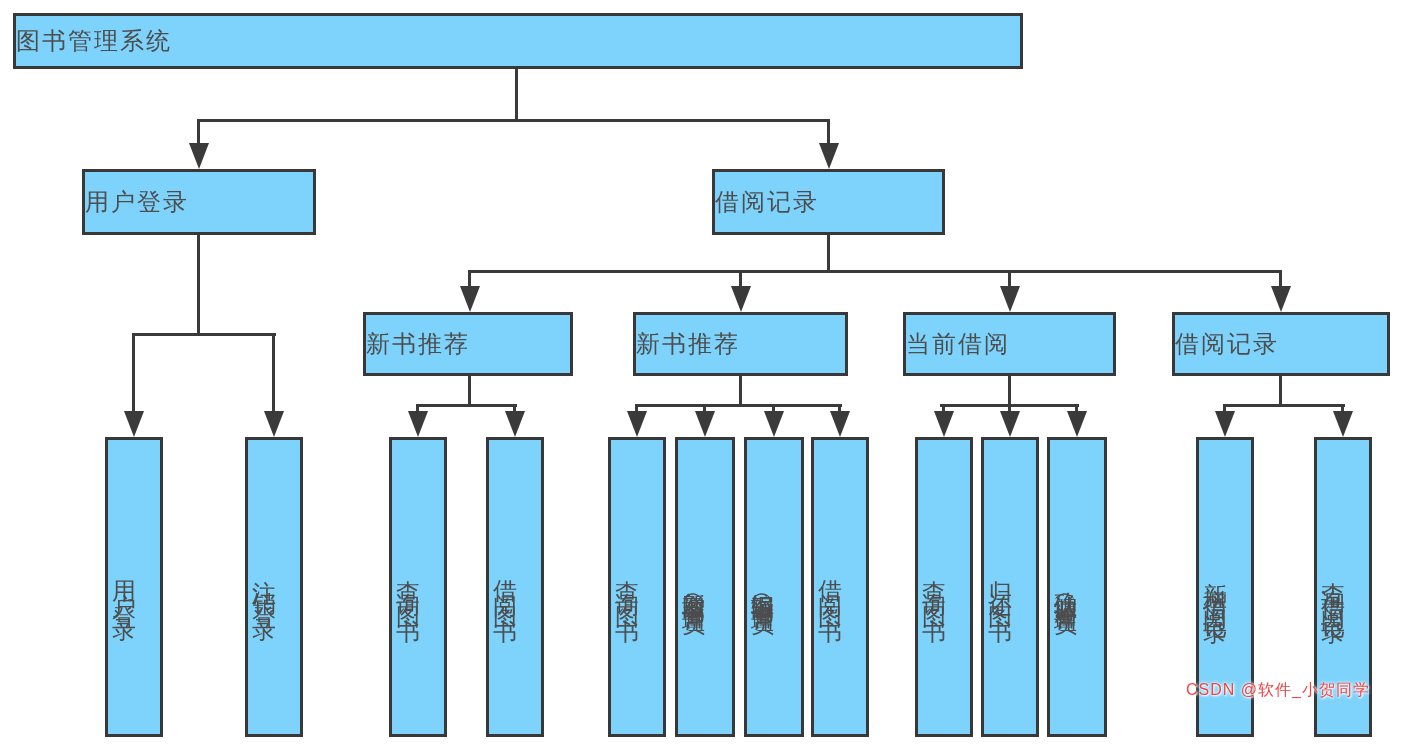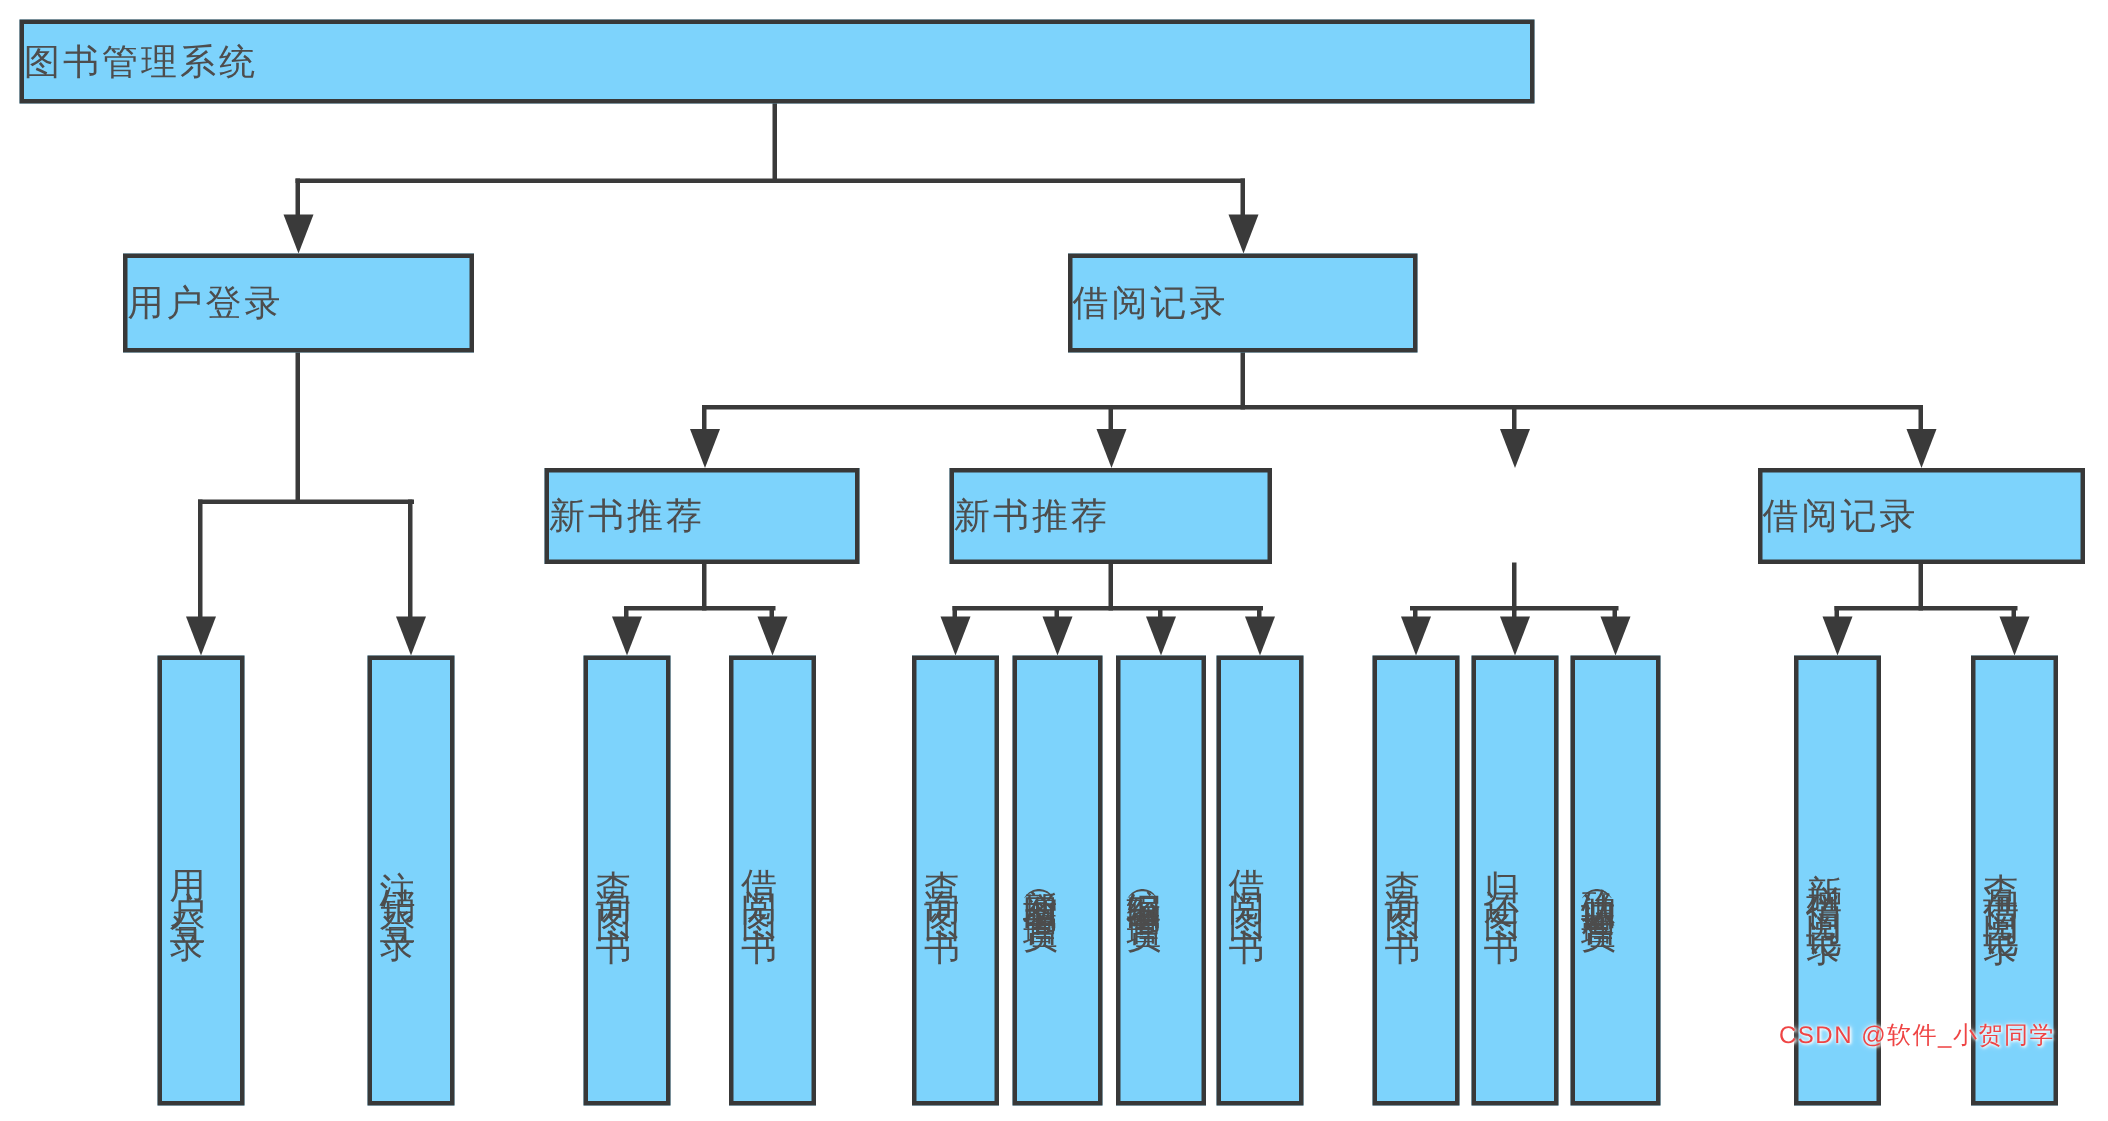--- a/index.html
+++ b/index.html
@@ -113,20 +113,23 @@
   <div class="box" style="left:712px;top:169px;width:233px;height:66px;">
     <span>借阅记录</span>
   </div>
 
   <div class="box" style="left:363px;top:312px;width:210px;height:64px;">
     <span>新书推荐</span>
   </div>
   <div class="box" style="left:633px;top:312px;width:215px;height:64px;">
     <span>新书推荐</span>
   </div>
+  <div class="box" style="left:903px;top:312px;width:213px;height:64px;">
+    <span>当前借阅</span>
+  </div>
   <div class="box" style="left:1172px;top:312px;width:218px;height:64px;">
     <span>借阅记录</span>
   </div>
 
   <div class="box vbox ls-wide" style="left:105px;top:437px;width:58px;height:300px;">
     <span>用户登录</span>
   </div>
   <div class="box vbox ls-wide" style="left:245px;top:437px;width:58px;height:300px;">
     <span>注销登录</span>
   </div>

